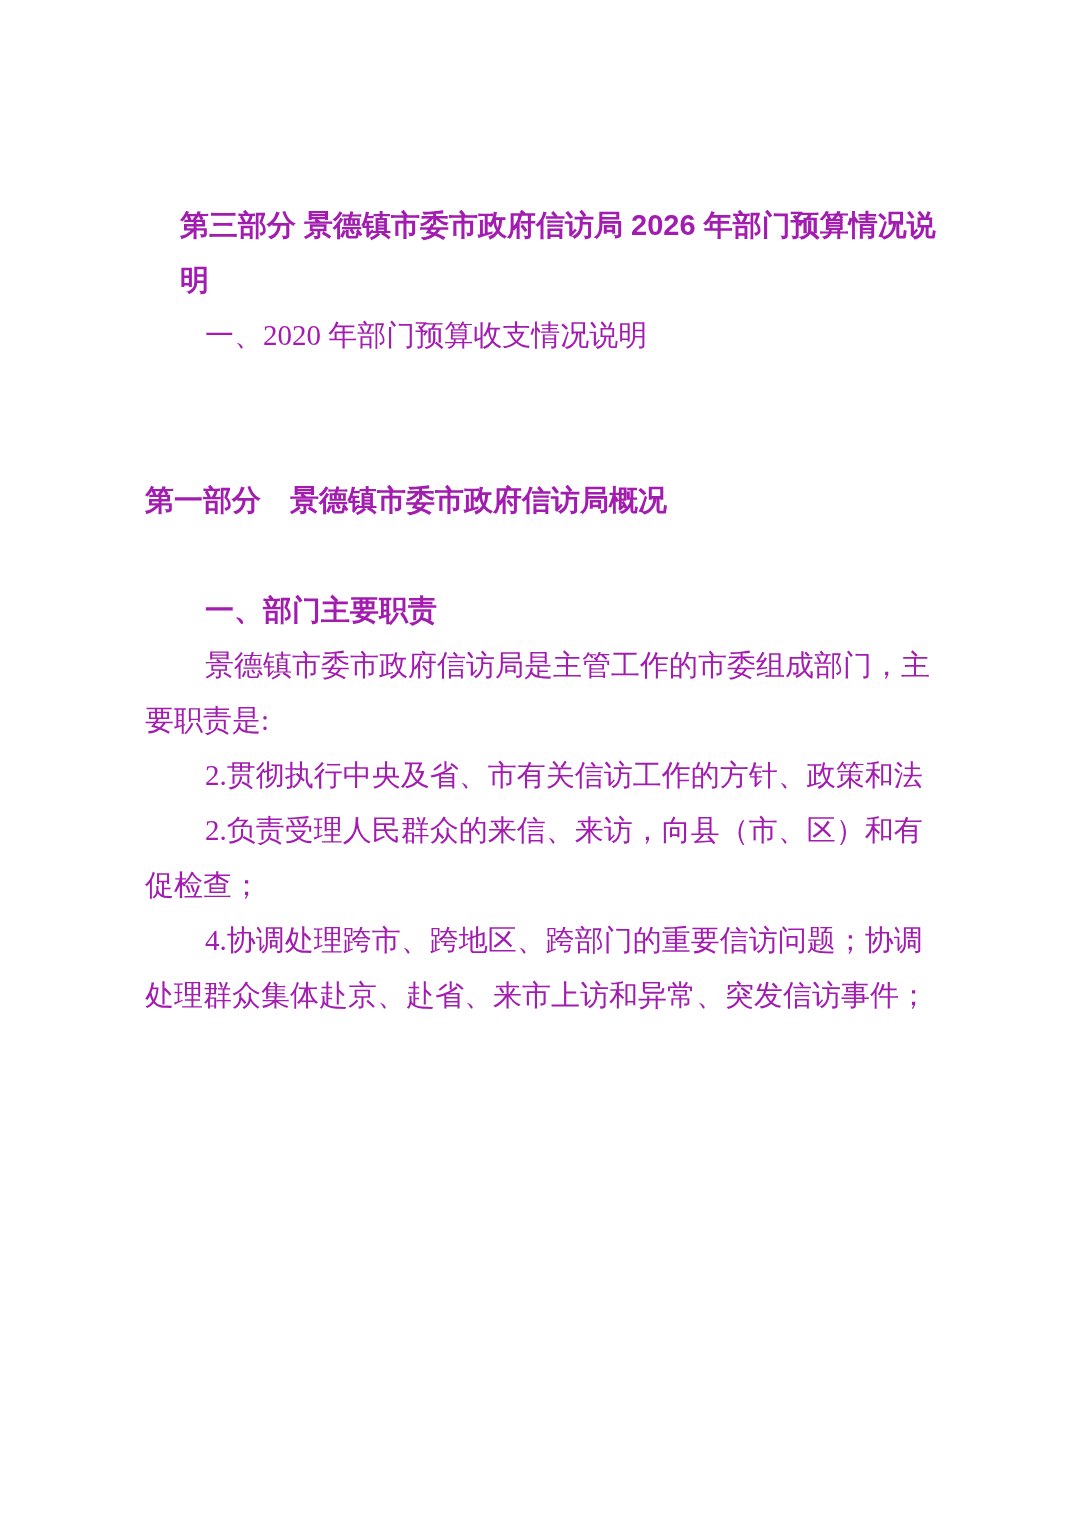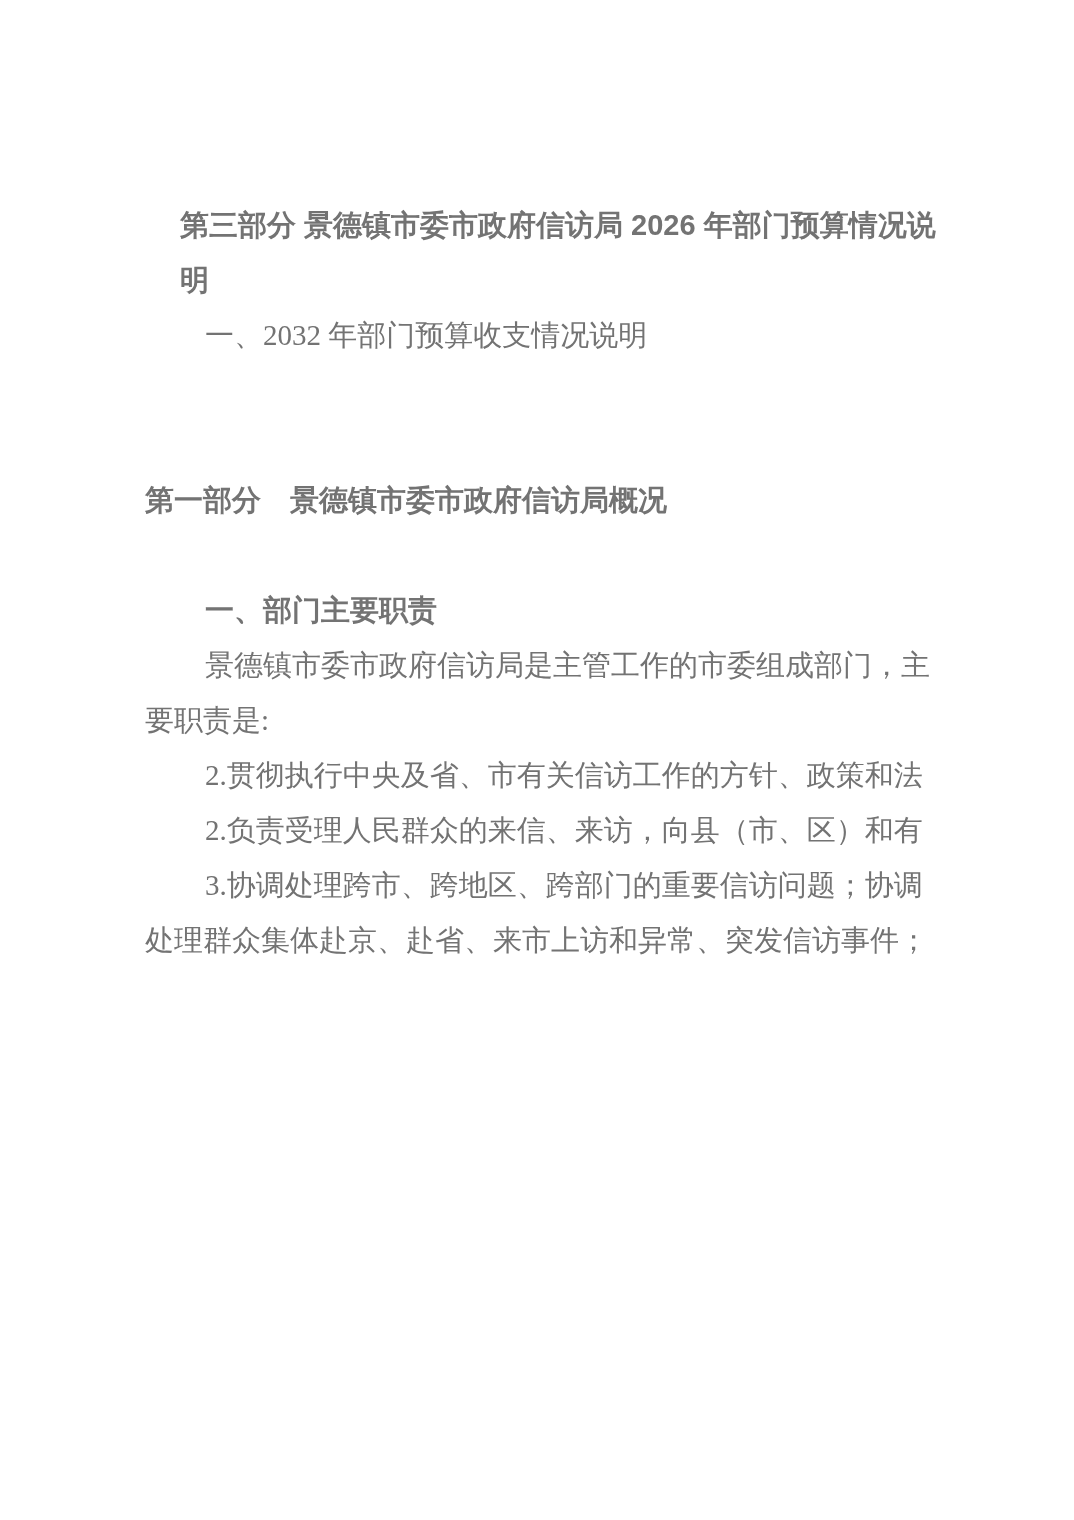--- a/index.html
+++ b/index.html
@@ -2,21 +2,21 @@
 <html><head>
 <meta charset="utf-8">
 <style>
   * { margin: 0; padding: 0; box-sizing: border-box; }
   html, body { background: #ffffff; }
   .page {
     position: relative;
     width: 1074px;
     height: 1233px;
     background: #ffffff;
-    color: #737373;
+    color: #a21caf;
     overflow: hidden;
   }
   .content {
     position: absolute;
     left: 145px;
     top: 198px;
     width: 785px;
   }
   .ln {
     height: 55px;
@@ -40,32 +40,33 @@
 </style>
 </head>
 <body>
 
 <div class="page">
   <div class="content">
 
     <div class="ln hei ind1">第三部分 景德镇市委市政府信访局 2026 年部门预算情况说</div>
     <div class="ln hei ind1">明</div>
 
-    <div class="ln kai ind2">一、2032 年部门预算收支情况说明</div>
+    <div class="ln kai ind2">一、2020 年部门预算收支情况说明</div>
 
 
     <div class="ln hei center gap2">第一部分　景德镇市委市政府信访局概况</div>
 
     <div class="ln hei ind2 gap1">一、部门主要职责</div>
 
     <div class="ln kai ind2">景德镇市委市政府信访局是主管工作的市委组成部门，主</div>
     <div class="ln kai">要职责是:</div>
 
     <div class="ln kai ind2">2.贯彻执行中央及省、市有关信访工作的方针、政策和法</div>
 
     <div class="ln kai ind2">2.负责受理人民群众的来信、来访，向县（市、区）和有</div>
 
+    <div class="ln kai">促检查；</div>
 
-    <div class="ln kai ind2">3.协调处理跨市、跨地区、跨部门的重要信访问题；协调</div>
+    <div class="ln kai ind2">4.协调处理跨市、跨地区、跨部门的重要信访问题；协调</div>
     <div class="ln kai">处理群众集体赴京、赴省、来市上访和异常、突发信访事件；</div>
 
   </div>
 </div>
 
 </body></html>

